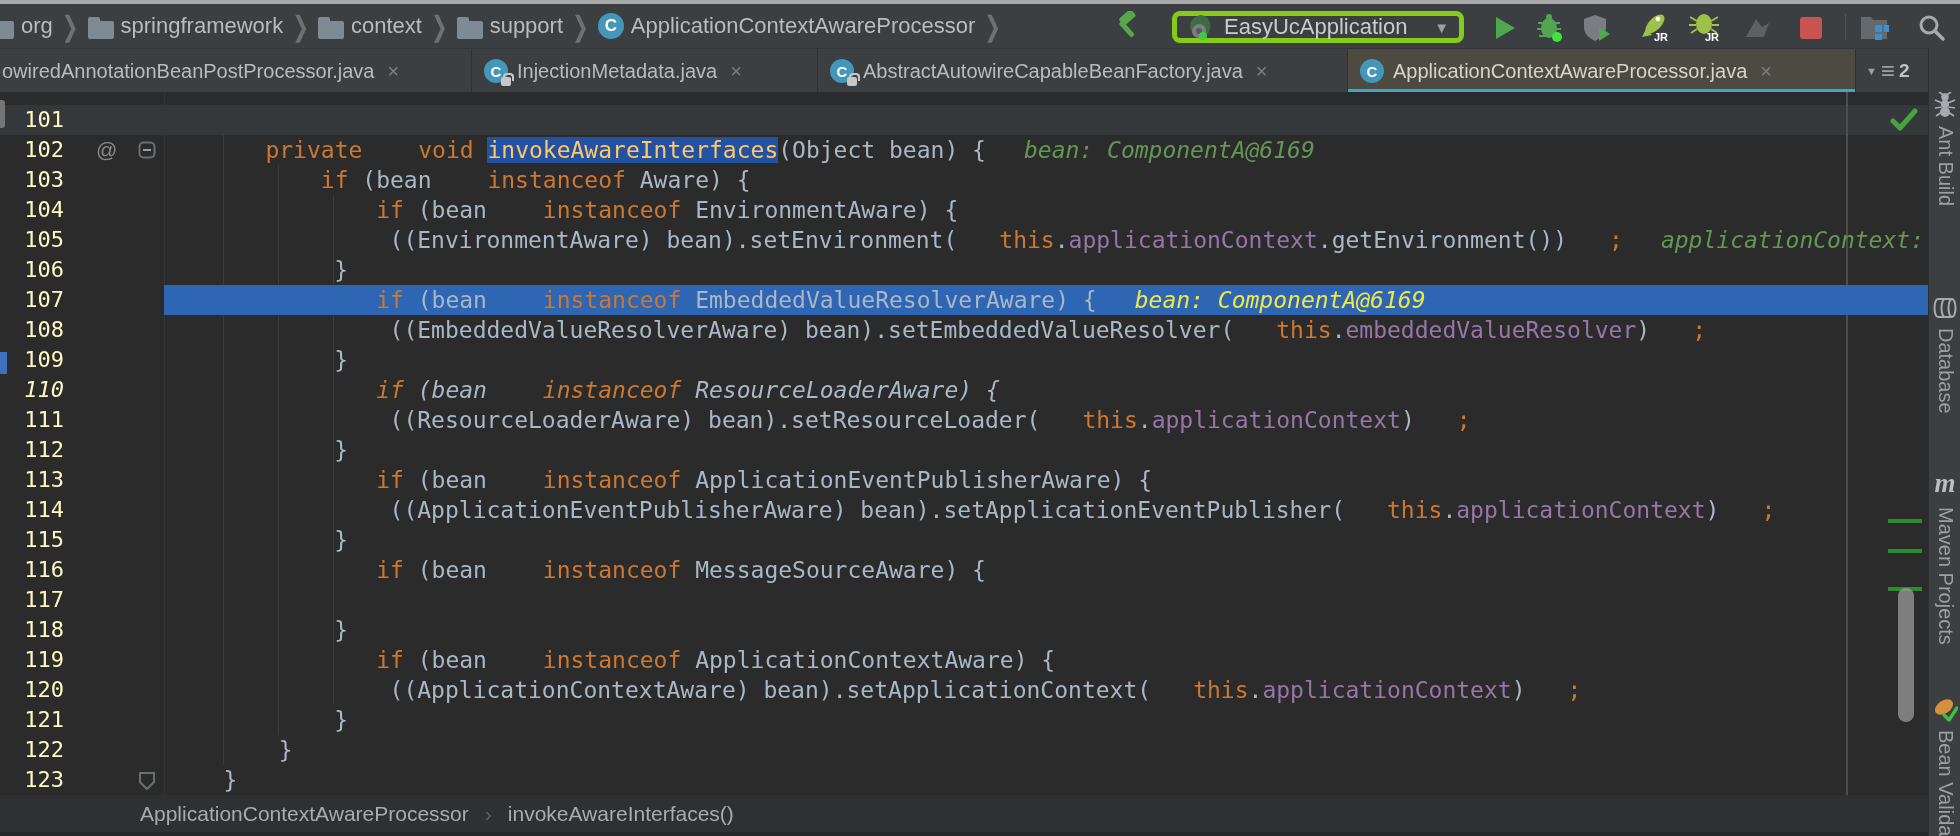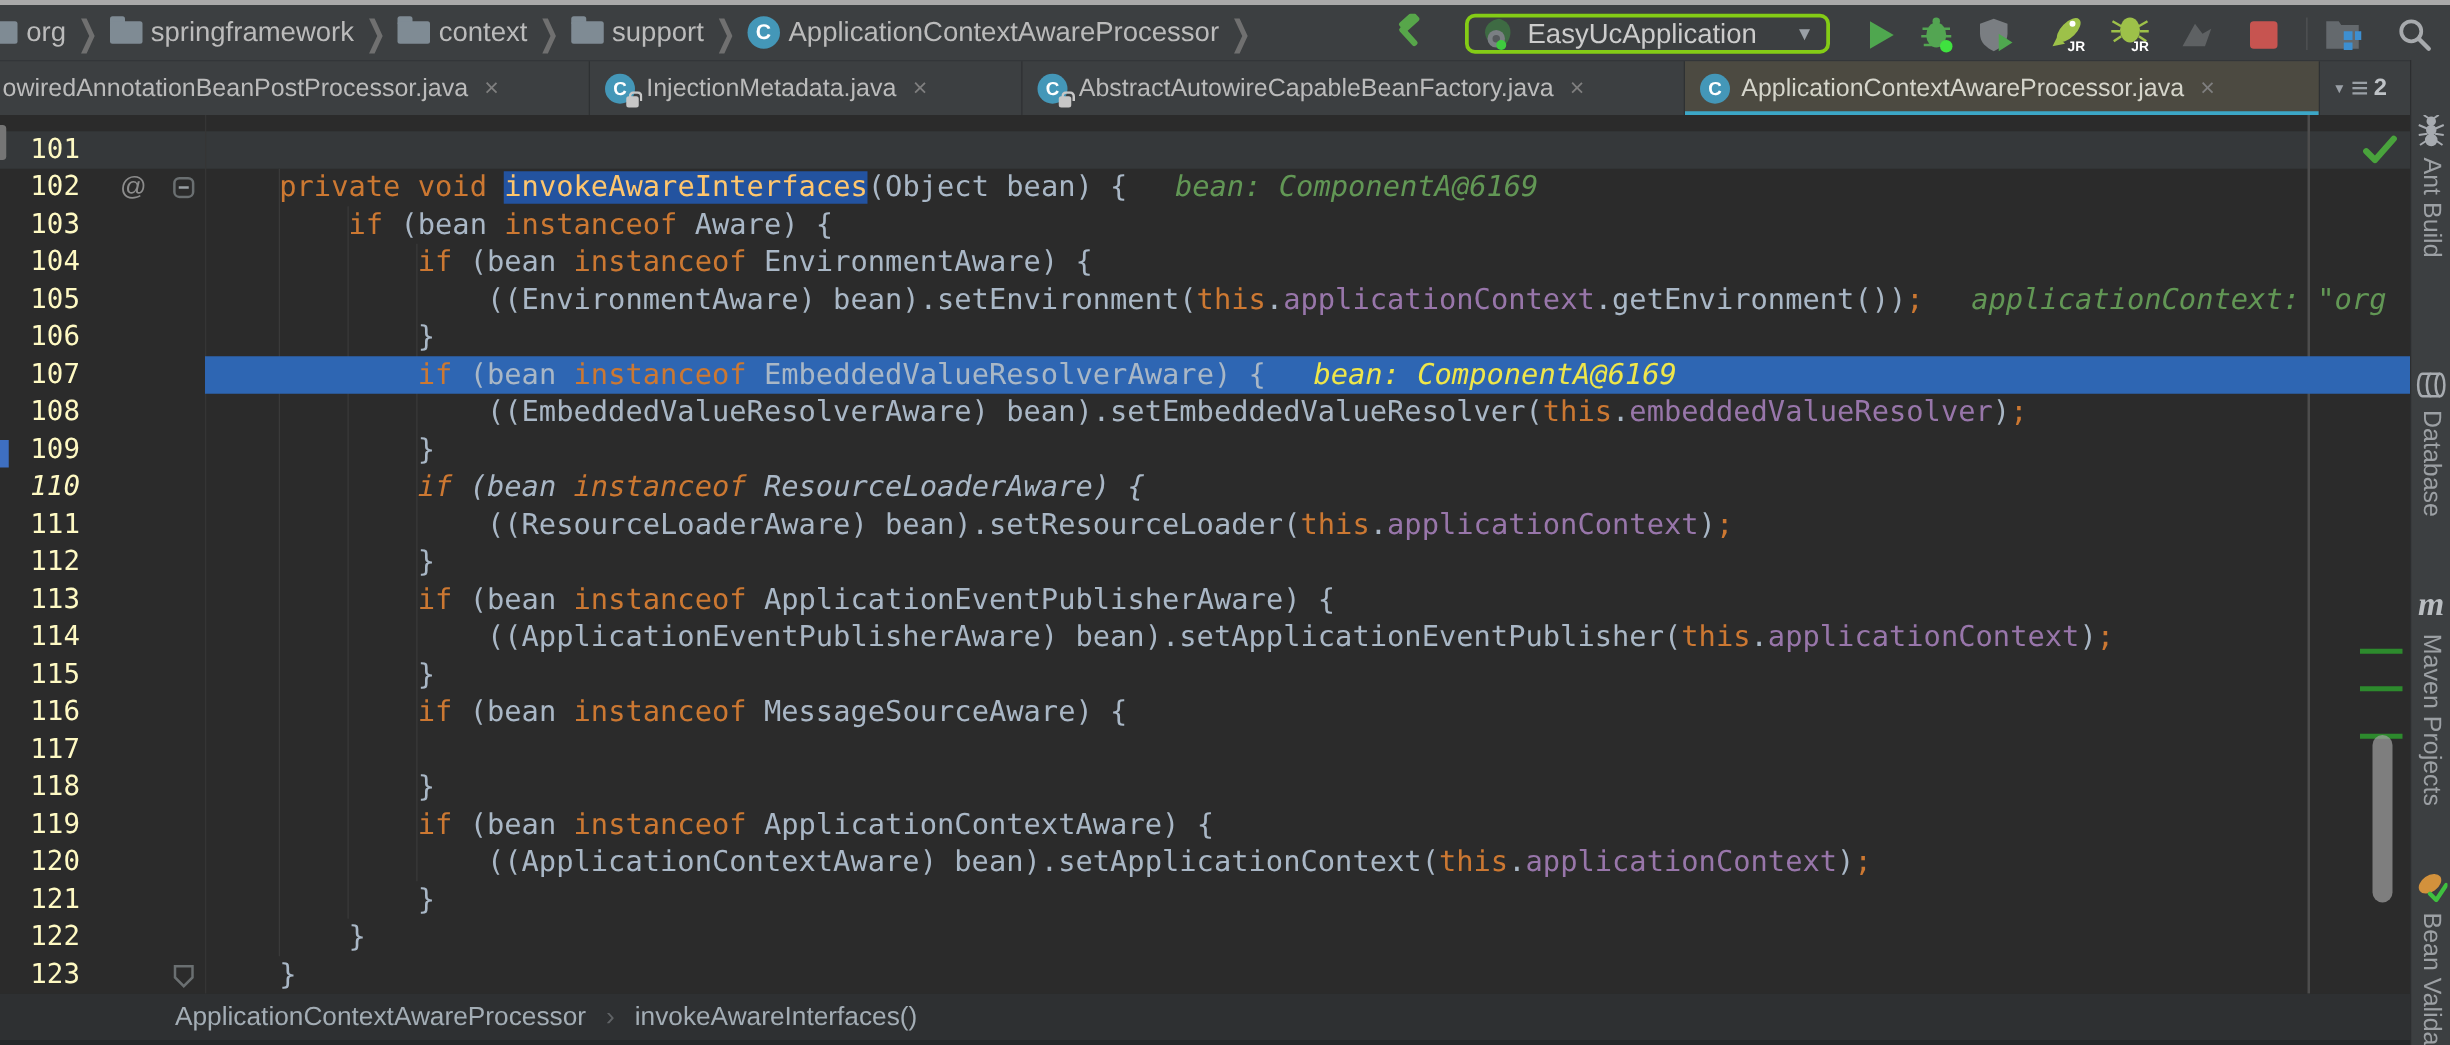--- a/index.html
+++ b/index.html
@@ -6,33 +6,33 @@
   html,body { width:1960px; height:836px; overflow:hidden; background:#2B2B2B;
     font-family:"Liberation Sans", sans-serif; }
   #app { position:relative; width:1960px; height:836px; background:var(--editor-bg,#2B2B2B); }
 
   
   #window-strip { position:absolute; left:0; top:0; width:1960px; height:4px; background:#A9A9A9; }
 
   
   #navbar { position:absolute; left:0; top:4px; width:1960px; height:44px; background:var(--panel-bg,#3C3F41); }
   .crumbs { position:absolute; left:0; top:0; height:44px; display:flex; align-items:center; }
-  .crumb { display:flex; align-items:flex-start; gap:7px; padding:0 2px; color:#BBBBBB; font-size:22px; cursor:default; }
+  .crumb { display:flex; align-items:flex-end; gap:7px; padding:0 2px; color:#BBBBBB; font-size:22px; cursor:default; }
   .crumb-sep { color:#707070; font-size:20px; padding:0 7px; transform:scaleY(1.4); }
   .icon-folder { width:26px; height:22px; position:relative; display:inline-block; }
   .icon-folder:before { content:''; position:absolute; left:0; top:0; width:12px; height:6px; background:#7F8B94; border-radius:2px 2px 0 0; }
   .icon-folder:after { content:''; position:absolute; left:0; top:4px; width:26px; height:18px; background:#7F8B94; border-radius:2px; }
   .icon-class { width:26px; height:26px; border-radius:50%; background:#4497B8; color:#FFF; font-size:17px; font-weight:bold;
     display:inline-flex; align-items:center; justify-content:center; position:relative; }
   .icon-class .lock { position:absolute; right:-3px; bottom:-3px; width:10px; height:9px; background:#C7C7C7; border-radius:2px; }
   .icon-class .lock:before { content:''; position:absolute; left:1.5px; top:-4px; width:7px; height:6px; border:2px solid #C7C7C7; border-bottom:none; border-radius:4px 4px 0 0; }
   .cut-left { margin-left:-14px; }
 
   #hammer-btn { position:absolute; left:1108px; top:6px; width:36px; height:32px; }
-  #run-combo { position:absolute; left:1172px; top:7px; width:292px; height:32px; border:3px solid #84cc16; border-radius:8px;
+  #run-combo { position:absolute; left:1172px; top:7px; width:292px; height:32px; border:5px solid #84cc16; border-radius:8px;
     display:flex; align-items:center; gap:9px; padding:0 10px; color:#CCCCCC; font-size:22px; }
   #run-combo .arrow { margin-left:auto; color:#9AA0A6; font-size:15px; }
   .tb-btn { position:absolute; top:8px; width:38px; height:32px; display:flex; align-items:center; justify-content:center; }
   #toolbar-sep { position:absolute; left:1845px; top:10px; width:1px; height:26px; background:#515456; }
 
   
   #tabbar { position:absolute; left:0; top:48px; width:1928px; height:44px; background:var(--panel-bg,#3C3F41); border-top:1px solid #333639; display:flex; }
   .tab { height:44px; display:flex; align-items:center; gap:9px; padding:0 12px; font-size:20px; color:#BBBBBB;
     border-right:1px solid #2e3133; position:relative; overflow:hidden; white-space:nowrap; }
   .tab .close { color:#7F7F7F; font-size:20px; margin-left:4px; }
@@ -52,21 +52,21 @@
   #gutter-sep { position:absolute; left:164px; top:0; bottom:0; width:1px; background:#353535; }
   #wrap-guide { position:absolute; left:1846px; top:0; bottom:0; width:2px; background:#4D4D4D; }
   .crow { position:absolute; left:0; width:1928px; height:30px; }
   .crow.exec:before { content:''; position:absolute; left:164px; right:0; top:0; bottom:0; background:var(--exec-line,#2E66B3); }
   .lnum { position:absolute; left:0; top:0; width:64px; text-align:right; color:#fef9c3;
     font-family:"DejaVu Sans Mono", monospace; font-size:22px; line-height:30px; z-index:2; }
   .gat { position:absolute; left:96px; top:0; color:#8C8C8C; font-size:21px; line-height:30px; z-index:2; }
   .gfold { position:absolute; left:138px; top:6px; z-index:2; }
   .ctext { position:absolute; left:168px; top:0; white-space:pre; font-family:"DejaVu Sans Mono", monospace;
     font-size:23px; line-height:30px; z-index:2; }
-  .tok-p { color:var(--plain,#A9B7C6); } .tok-k { color:var(--keyword,#CC7832); } .tok-f { color:var(--field,#9876AA); }
+  .tok-p { color:var(--plain,#A9B7C6); } .tok-k { color:var(--keyword,#CC7832);margin-left:42px; } .tok-f { color:var(--field,#9876AA); }
   .tok-sel { color:var(--method-sel,#FFC66D); background:var(--selection,#2353A0); }
   .hint { font-style:italic; color:var(--hint,#629755); margin-left:38px; }
   .hint-exec { color:var(--hint-active,#EFE64A); }
   #insp-check { position:absolute; left:1890px; top:16px; z-index:3; }
   .stripe-tick { position:absolute; left:1888px; width:34px; height:4px; background:#2D8A2D; z-index:3; }
   #scroll-thumb { position:absolute; left:1898px; width:16px; height:134px; top:496px; border-radius:8px; background:#A2A2A2; opacity:.7; z-index:4; }
   #left-sliver { position:absolute; left:0; top:8px; width:5px; height:28px; background:#757575; border-radius:0 3px 3px 0; }
   #left-blue-marker { position:absolute; left:0; top:260px; width:7px; height:22px; background:#3E6FC1; }
 
   

